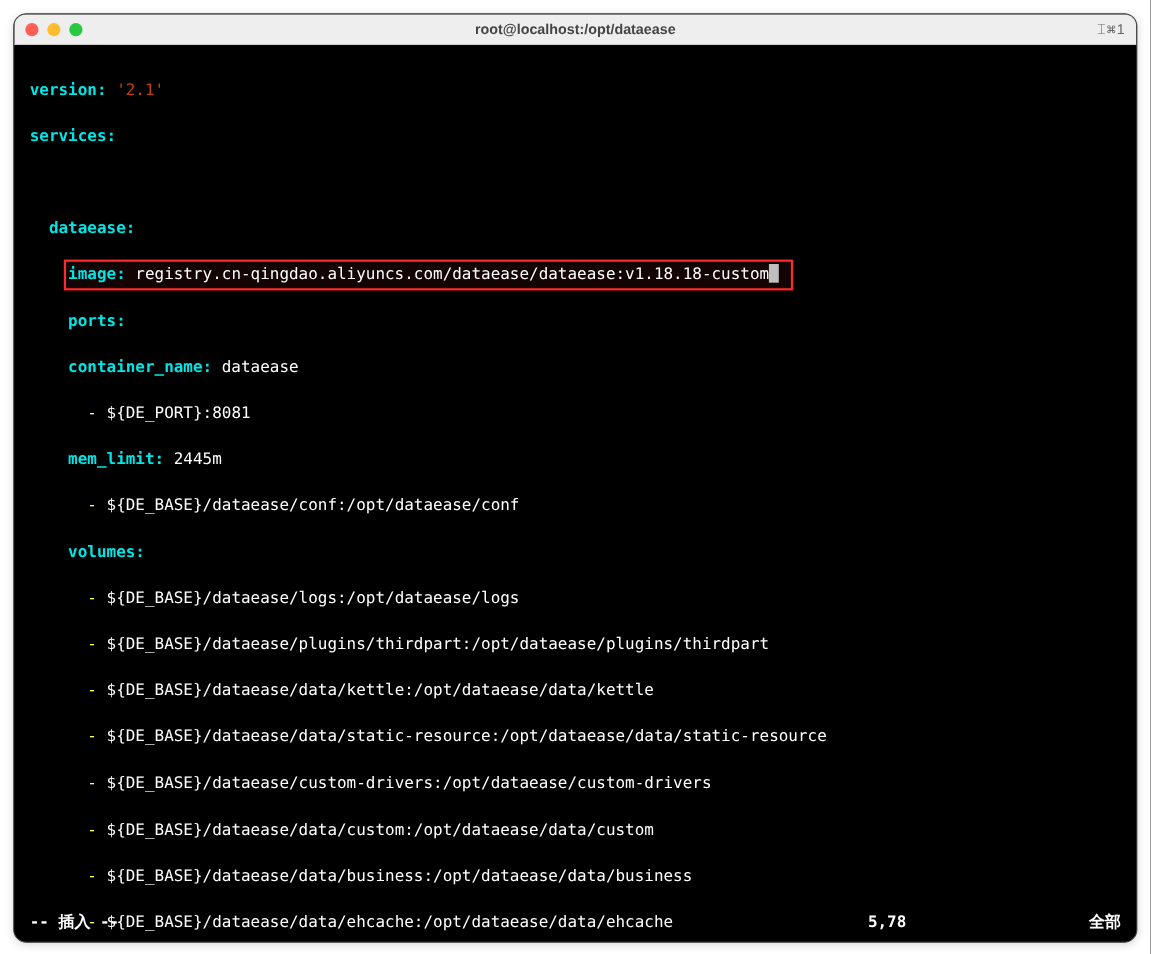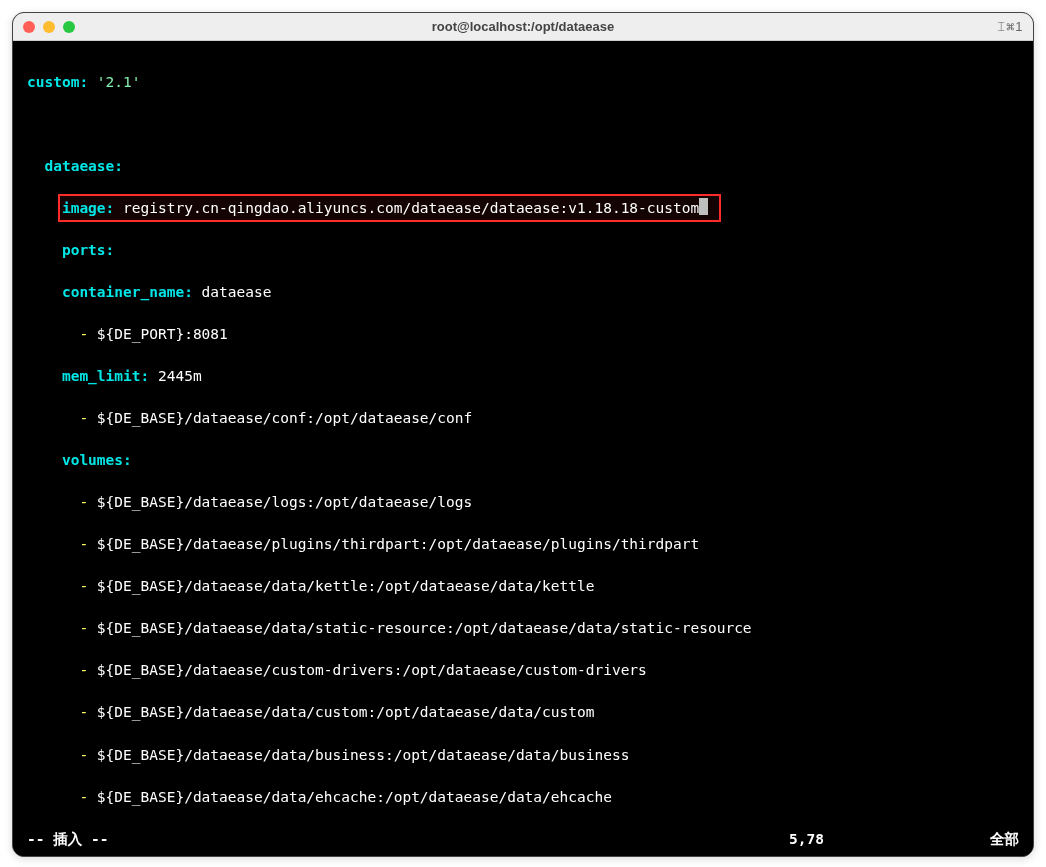--- a/index.html
+++ b/index.html
@@ -65,21 +65,21 @@
     color: #fff;
     padding: 10px 14px 6px 14px;
     line-height: 1.45;
     font-size: 14.5px;
     white-space: pre;
     overflow: hidden;
     position: relative;
   }
   .k { color: #00e6e6; font-weight: bold; }   
   .v { color: #ffffff; }                        
-  .s { color: #86efac; }                        
+  .s { color: #c2410c; }                        
   .d { color: #ffff66; }                        
   .status { color: #fff; font-weight: bold; }
   .hl {
     border: 2.5px solid #ff2a2a;
     background: rgba(255,42,42,0.08);
     padding: 4px 2px;
     margin-left: -4px;
     text-align: right;
   }
   .cursor {
@@ -112,21 +112,22 @@
     <div class="traffic-lights">
       <div class="light red"></div>
       <div class="light yellow"></div>
       <div class="light green"></div>
     </div>
     <div class="title">root@localhost:/opt/dataease</div>
     <div class="title-right">⌶⌘1</div>
   </div>
 
   <div class="terminal">
-<span class="row"><span class="k">custom</span><span class="k">:</span> <span class="s">'2.1'</span></span>
+<span class="row"><span class="k">version</span><span class="k">:</span> <span class="s">'2.1'</span></span>
+<span class="row"><span class="k">services</span><span class="k">:</span></span>
 <span class="row"> </span>
 <span class="row">  <span class="k">dataease</span><span class="k">:</span></span>
 <span class="row">    <span class="hl"><span class="k">image</span><span class="k">:</span> <span class="v">registry.cn-qingdao.aliyuncs.com/dataease/dataease:v1.18.18-custom</span><span class="cursor"></span> </span></span>
 <span class="row">    <span class="k">ports</span><span class="k">:</span></span>
 <span class="row">    <span class="k">container_name</span><span class="k">:</span> <span class="v">dataease</span></span>
 <span class="row">      <span class="d">-</span> <span class="v">${DE_PORT}:8081</span></span>
 <span class="row">    <span class="k">mem_limit</span><span class="k">:</span> <span class="v">2445m</span></span>
 <span class="row">      <span class="d">-</span> <span class="v">${DE_BASE}/dataease/conf:/opt/dataease/conf</span></span>
 <span class="row">    <span class="k">volumes</span><span class="k">:</span></span>
 <span class="row">      <span class="d">-</span> <span class="v">${DE_BASE}/dataease/logs:/opt/dataease/logs</span></span>

